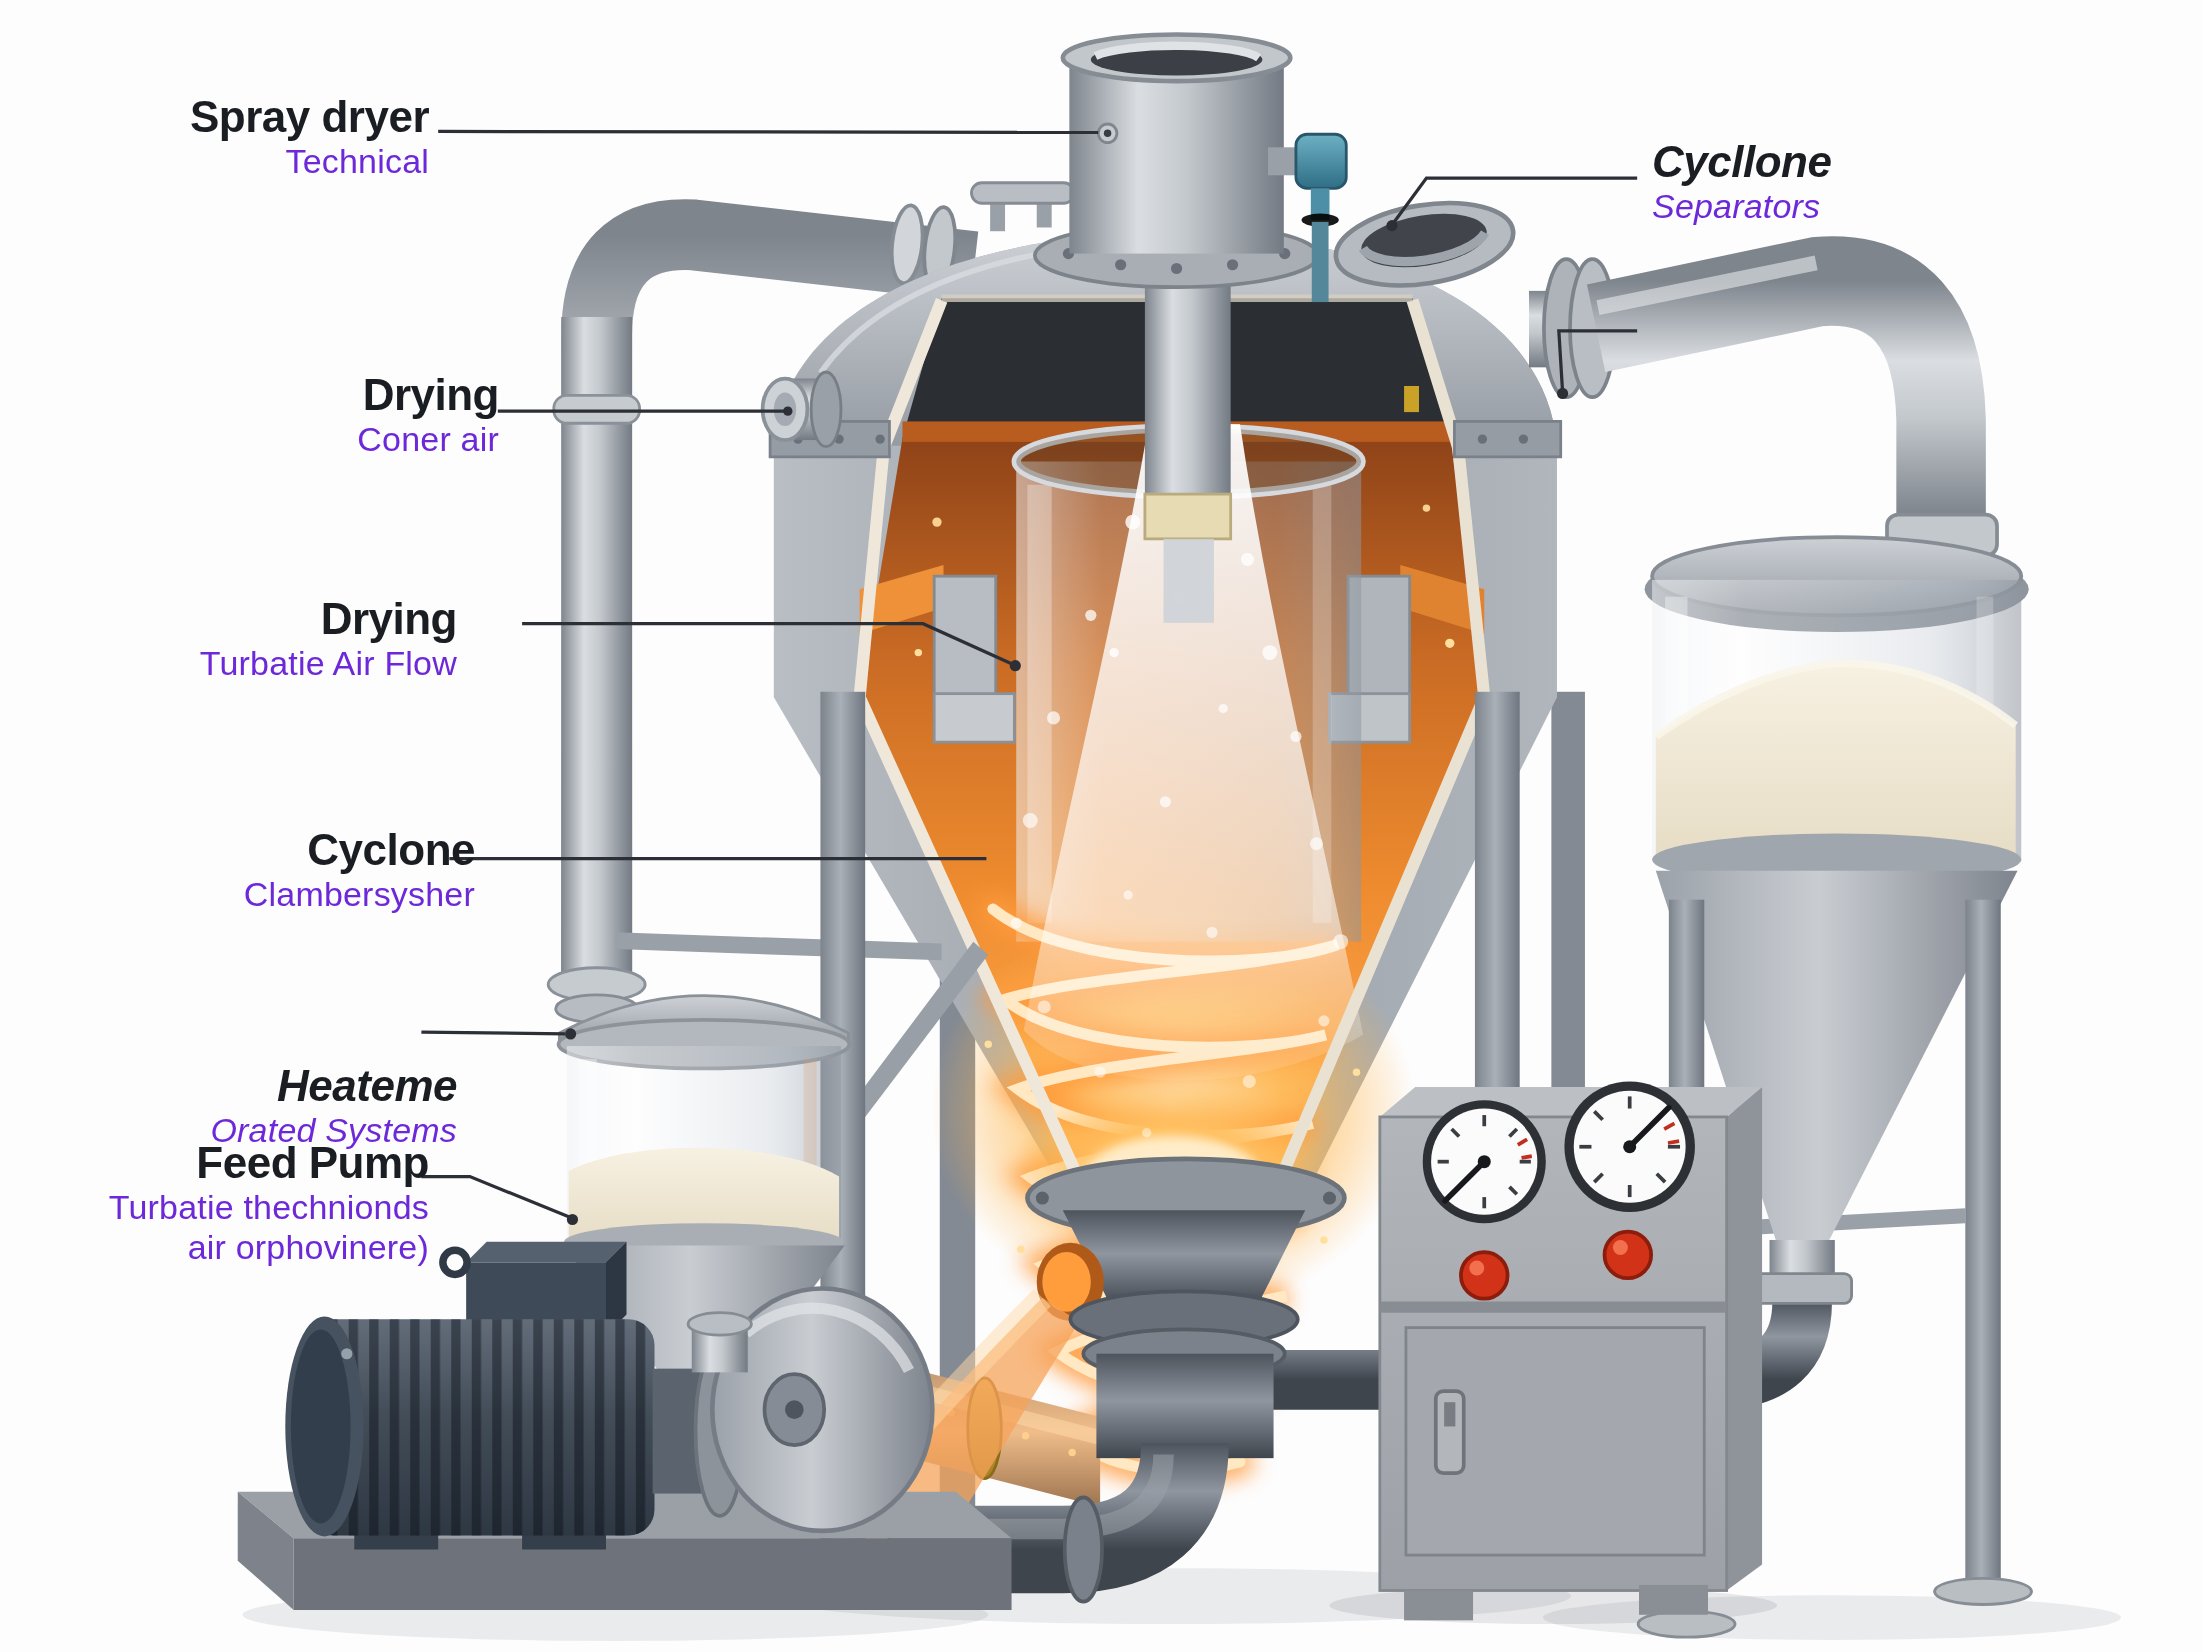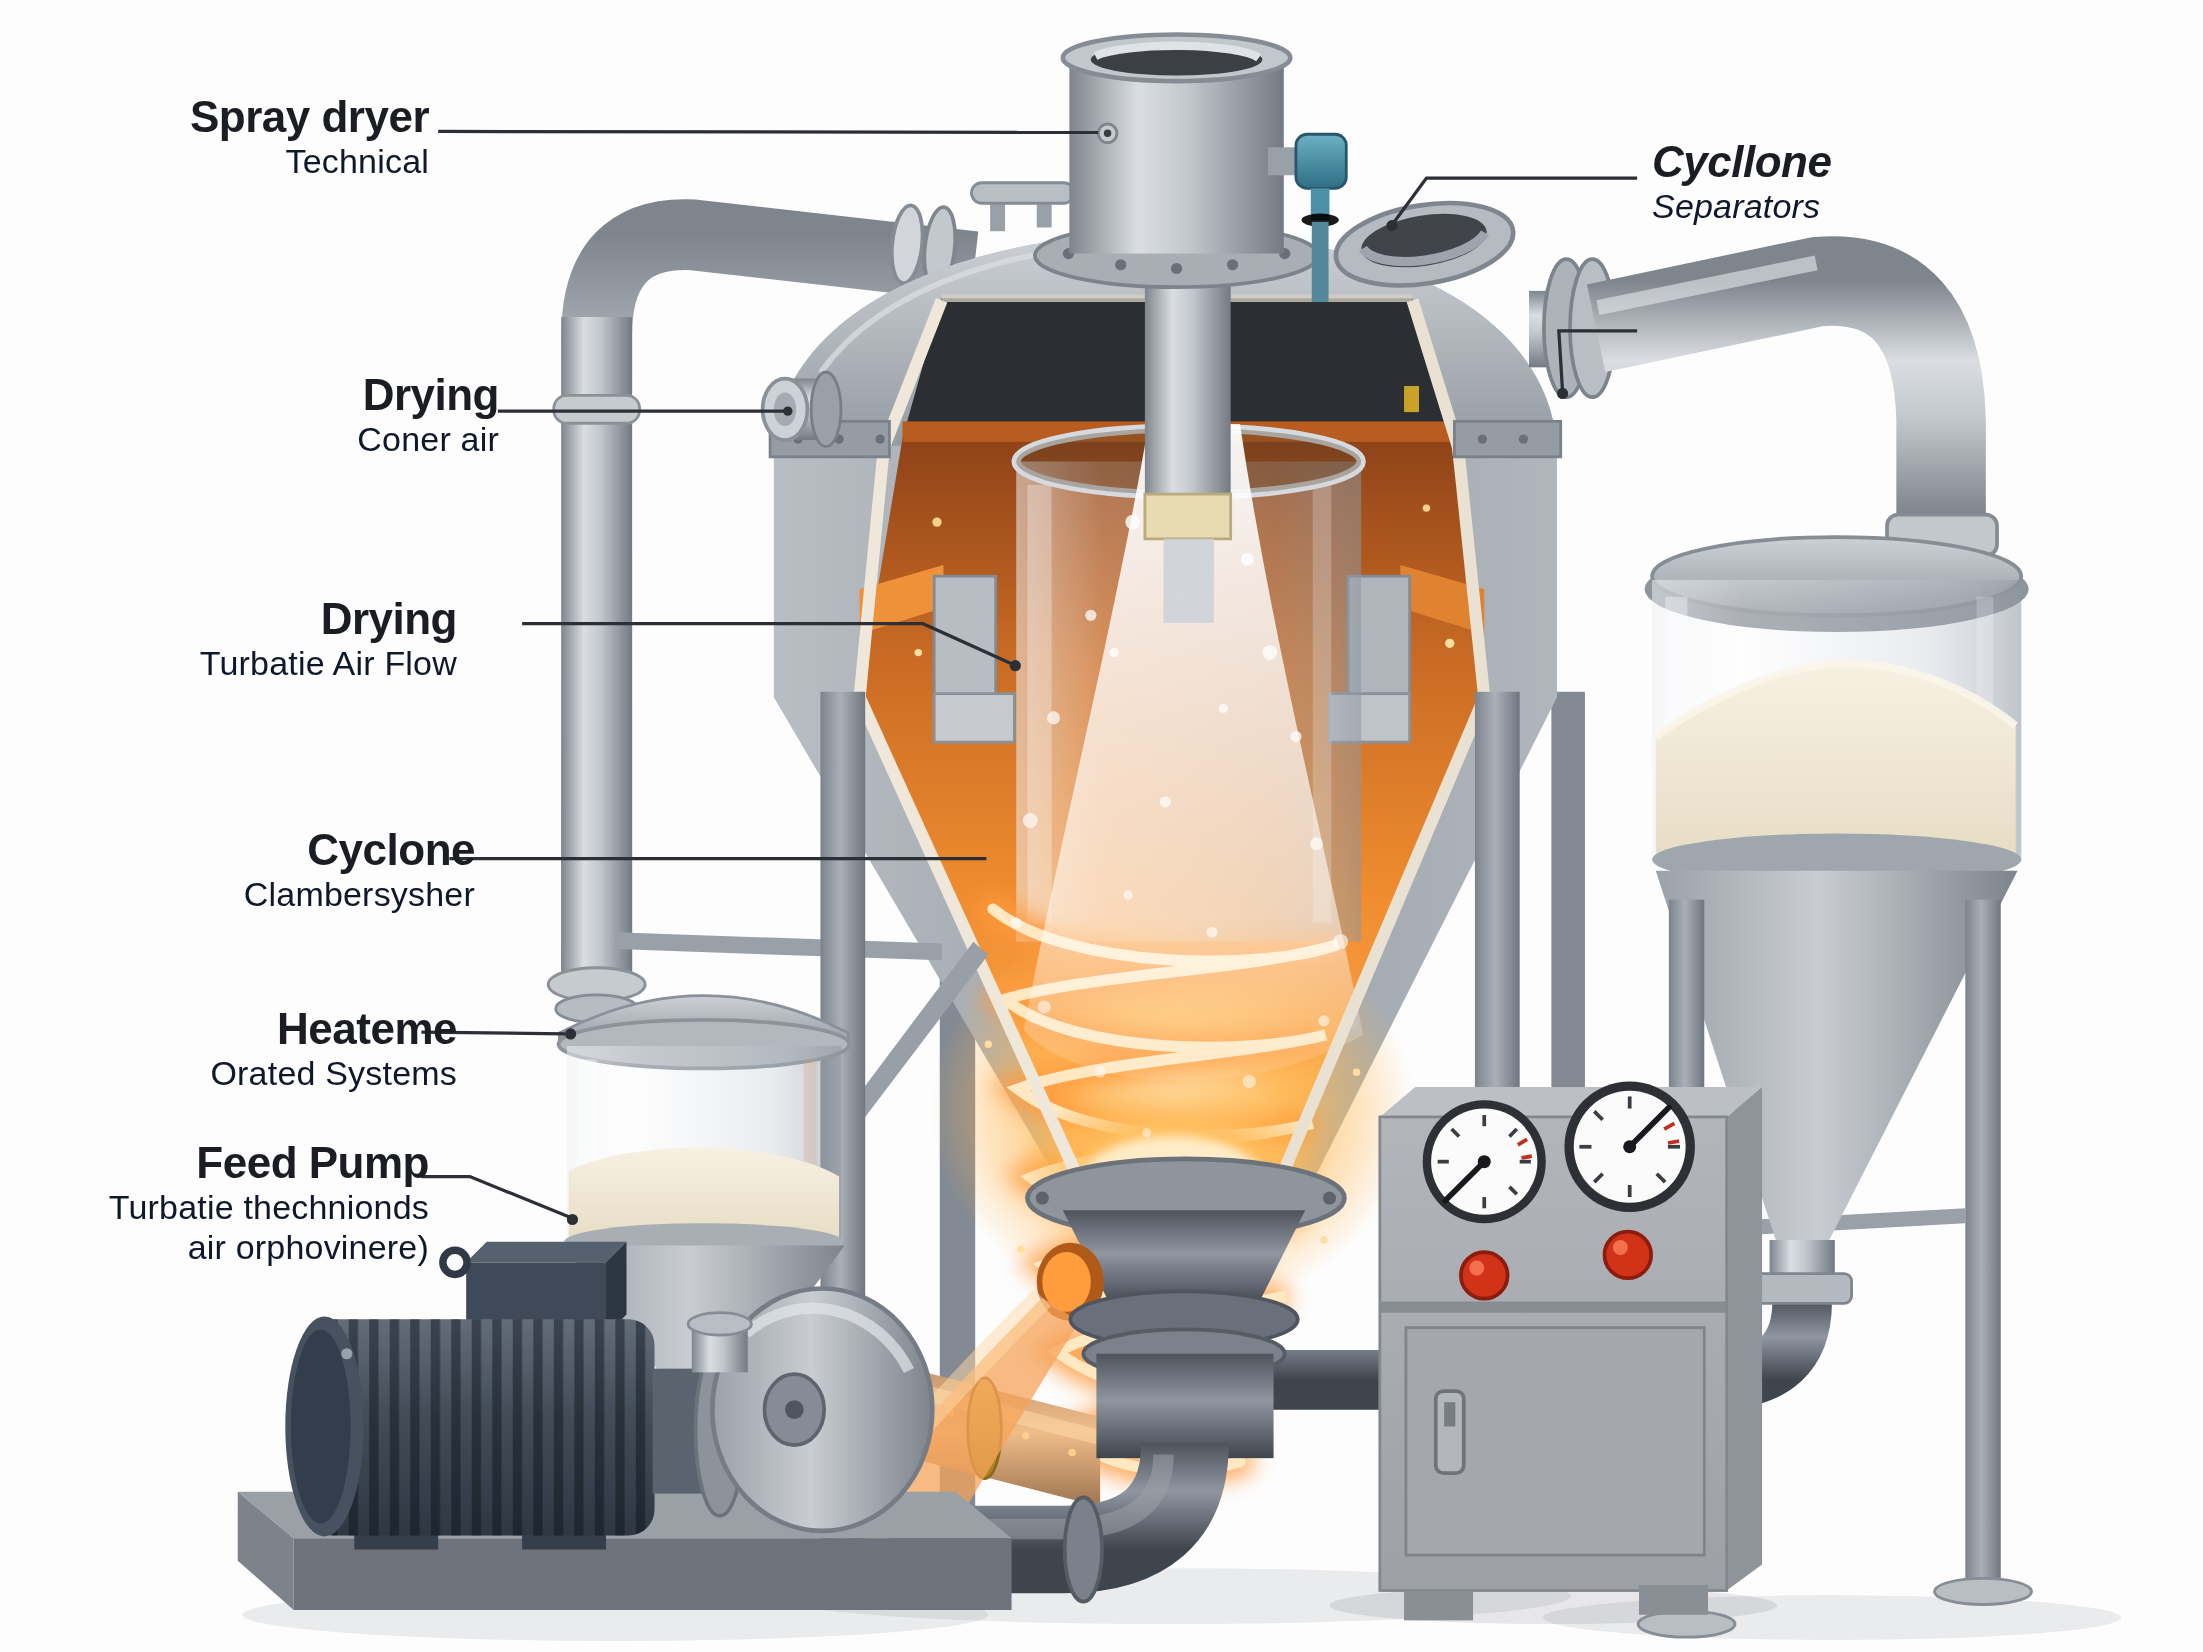--- a/index.html
+++ b/index.html
@@ -17,21 +17,21 @@
   .lbl .t{
     font-weight:bold;
     font-size:44px;
     line-height:1.08;
     color:#1a1d22;
     letter-spacing:-0.5px;
   }
   .lbl .s{
     font-size:34px;
     line-height:1.2;
-    color:#0f172a;
+    color:#6d28d9;
     letter-spacing:0.2px;
   }
 </style>
 </head>
 <body>
 
 <div id="canvas">
 
 <svg id="machine-svg" width="2204" height="1653" viewBox="0 0 2364 1773">
   <defs>
@@ -541,21 +541,21 @@
 <div class="lbl left" style="left:103px;top:595px;width:354px;">
   <div class="t">Drying</div>
   <div class="s">Turbatie Air Flow</div>
 </div>
 
 <div class="lbl left" style="left:121px;top:826px;width:354px;">
   <div class="t">Cyclone</div>
   <div class="s">Clambersysher</div>
 </div>
 
-<div class="lbl left" style="left:103px;top:1005px;width:354px;">
+<div class="lbl left" style="left:103px;top:1062px;width:354px;font-style:italic;">
   <div class="t">Heateme</div>
   <div class="s">Orated Systems</div>
 </div>
 
 <div class="lbl left" style="left:75px;top:1139px;width:354px;">
   <div class="t">Feed Pump</div>
   <div class="s">Turbatie thechnionds</div>
   <div class="s">air orphovinere)</div>
 </div>
 

